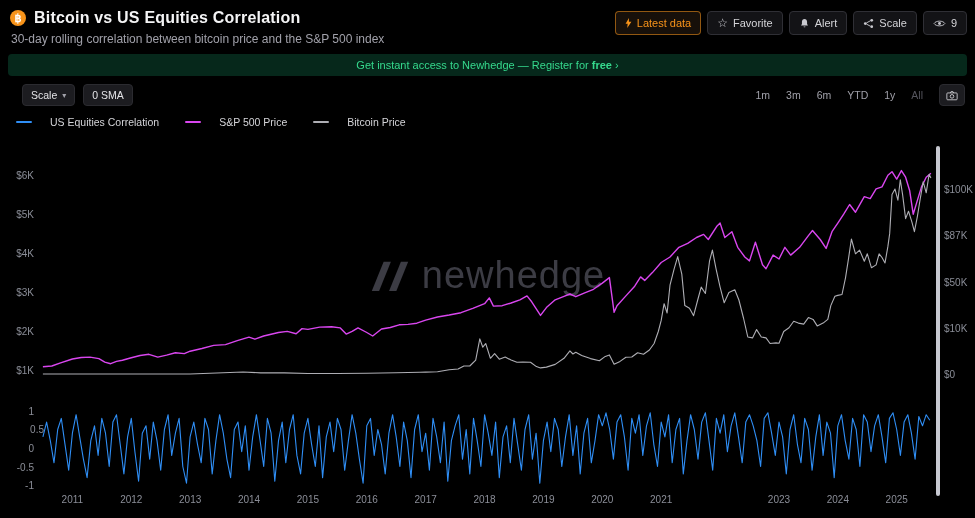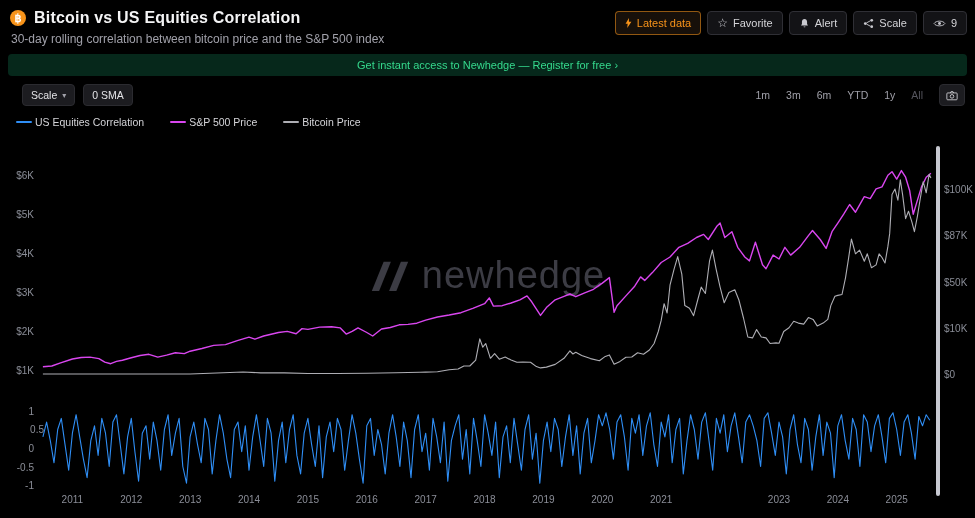--- a/index.html
+++ b/index.html
@@ -8,31 +8,31 @@
   .hdr{display:flex;justify-content:space-between;align-items:flex-start;padding:9px 8px 0 10px;}
   .title-row{display:flex;align-items:center;gap:8px;}
   .btc-badge{width:16px;height:16px;border-radius:50%;background:#f7931a;color:#fff;font-size:11px;font-weight:700;display:inline-flex;align-items:center;justify-content:center;}
   .title{color:#f4f4f5;font-size:16px;font-weight:700;letter-spacing:.2px;}
   .subtitle{color:#a1a1aa;font-size:12px;margin-top:5px;margin-left:1px;}
   .hdr-right{display:flex;gap:6px;margin-top:2px;}
   .hdr-btn{display:inline-flex;align-items:center;gap:5px;background:#131316;border:1px solid #2f2f35;border-radius:4px;color:#d4d4d8;font-size:11px;padding:4px 9px;height:24px;box-sizing:border-box;cursor:pointer;font-family:inherit;}
   .hdr-btn.orange{color:#f7931a;border-color:rgba(247,147,26,.55);background:#17100a;}
   .hdr-btn .ic{font-size:12px;line-height:1;color:#c9c9cf;}
   .banner{margin:8px 8px 0;background:#06281b;border-radius:4px;height:22px;line-height:22px;text-align:center;font-size:11px;color:#35d98d;cursor:pointer;}
-  .banner b{font-weight:400;}
+  .banner b{font-weight:700;}
   .toolbar{display:flex;justify-content:space-between;align-items:center;margin-top:8px;padding:0 10px;}
   .tool-left{display:flex;gap:8px;padding-left:12px;}
   .tool-btn{display:inline-flex;align-items:center;gap:5px;background:#1c1c20;border:1px solid #2b2b30;border-radius:4px;color:#e4e4e7;font-size:10.5px;padding:4px 8px;height:22px;box-sizing:border-box;cursor:pointer;font-family:inherit;}
   .caret{font-size:8px;color:#a1a1aa;}
   .tool-right{display:flex;align-items:center;gap:2px;}
   .range-btn{color:#a1a1aa;font-size:10.5px;padding:3px 8px;cursor:pointer;}
   .range-btn.active{color:#55555e;}
   .cam-btn{display:inline-flex;align-items:center;justify-content:center;background:#1c1c20;border:1px solid #2b2b30;border-radius:4px;width:26px;height:22px;box-sizing:border-box;margin-left:6px;cursor:pointer;}
   .legend{display:flex;gap:26px;margin-top:10px;padding-left:16px;}
-  .legend-item{display:flex;align-items:center;gap:3px;color:#d4d4d8;font-size:10.5px;cursor:pointer;}
+  .legend-item{display:flex;align-items:center;gap:18px;color:#d4d4d8;font-size:10.5px;cursor:pointer;}
   .legend-swatch{width:16px;height:2px;border-radius:1px;background:#888;}
   #chart-area{position:relative;margin-top:10px;height:372px;}
   .plot{position:absolute;left:40px;width:895px;}
   .main-plot{top:10px;height:248px;}
   .sub-plot{top:270px;height:80px;}
   .plot svg{display:block;width:100%;height:100%;}
   .tick{position:absolute;font-size:10px;color:#8b8e98;white-space:nowrap;}
   .tick.r{width:34px;text-align:right;}
   .tick.c{text-align:center;}
   .watermark{position:absolute;left:40px;width:895px;top:116px;display:flex;align-items:center;justify-content:center;gap:12px;pointer-events:none;}

